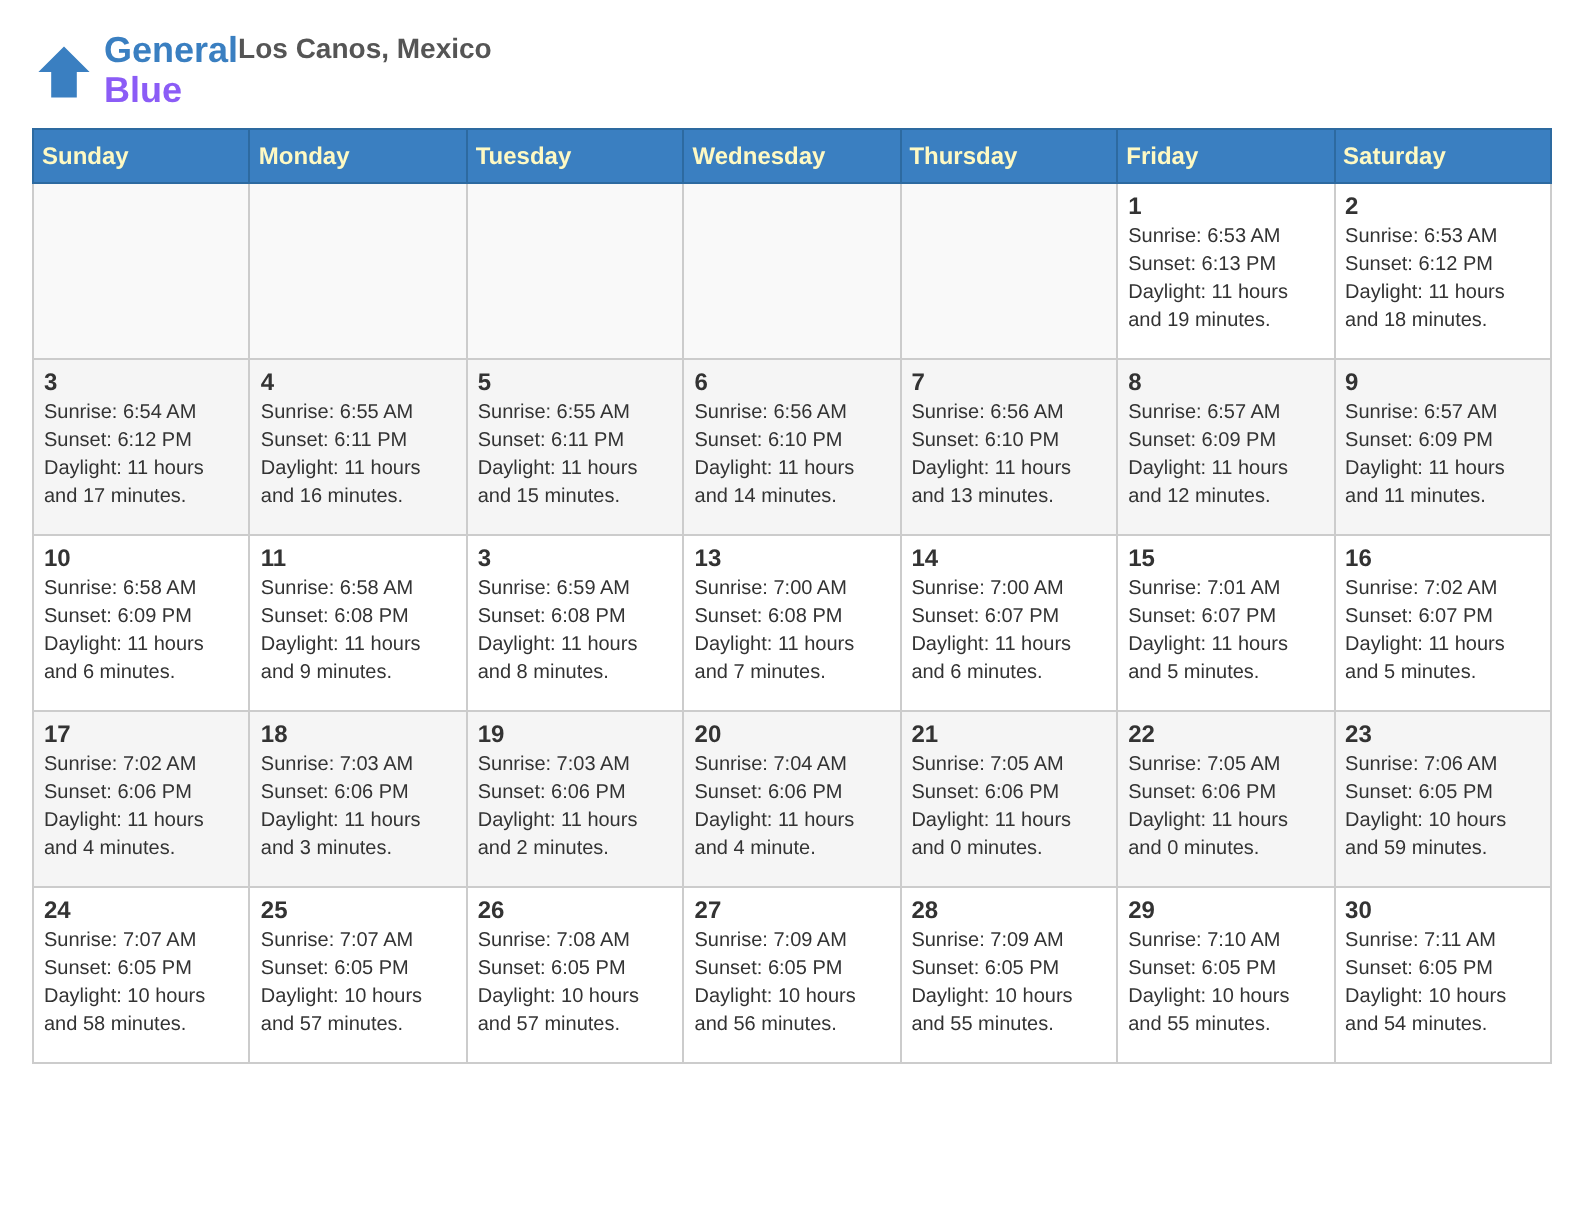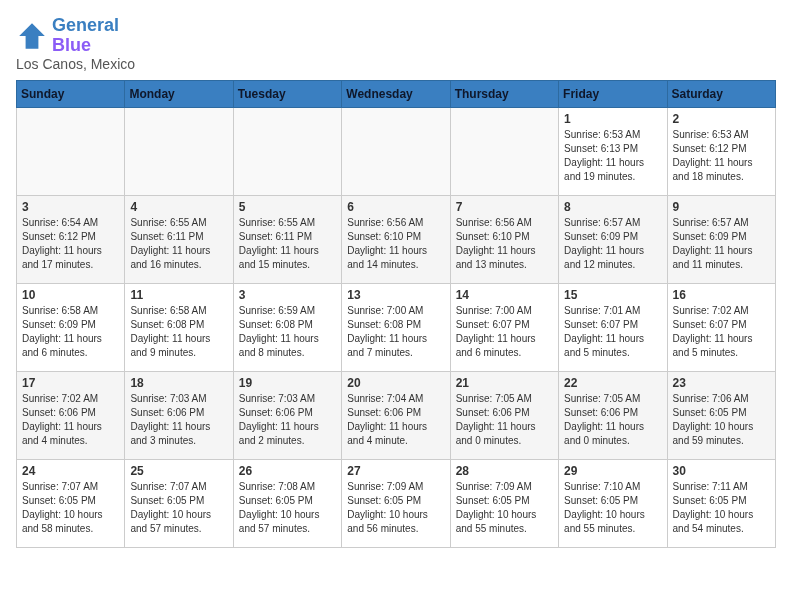--- a/index.html
+++ b/index.html
@@ -8,21 +8,20 @@
       background: #fff;
       width: 792px;
       min-height: 612px;
       padding: 16px;
     }
     .header {
       display: flex;
       justify-content: flex-start;
       align-items: flex-start;
       margin-bottom: 8px;
-      flex-direction: column;
     }
     .logo {
       display: flex;
       align-items: center;
       gap: 4px;
     }
     .logo-text {
       font-size: 18px;
       font-weight: bold;
       color: #333;
@@ -39,29 +38,30 @@
       text-align: right;
     }
     .month-title {
       font-size: 32px;
       font-weight: bold;
       color: #333;
     }
     .location {
       font-size: 14px;
       color: #555;
+      font-weight: bold;
     }
     table {
       width: 100%;
       border-collapse: collapse;
       table-layout: fixed;
     }
     th {
       background: #3a7fc1;
-      color: #0f172a;
+      color: #fef9c3;
       font-size: 12px;
       font-weight: bold;
       padding: 6px 4px;
       text-align: left;
       border: 1px solid #2d6aa0;
     }
     td {
       border: 1px solid #ccc;
       vertical-align: top;
       padding: 4px 5px;

